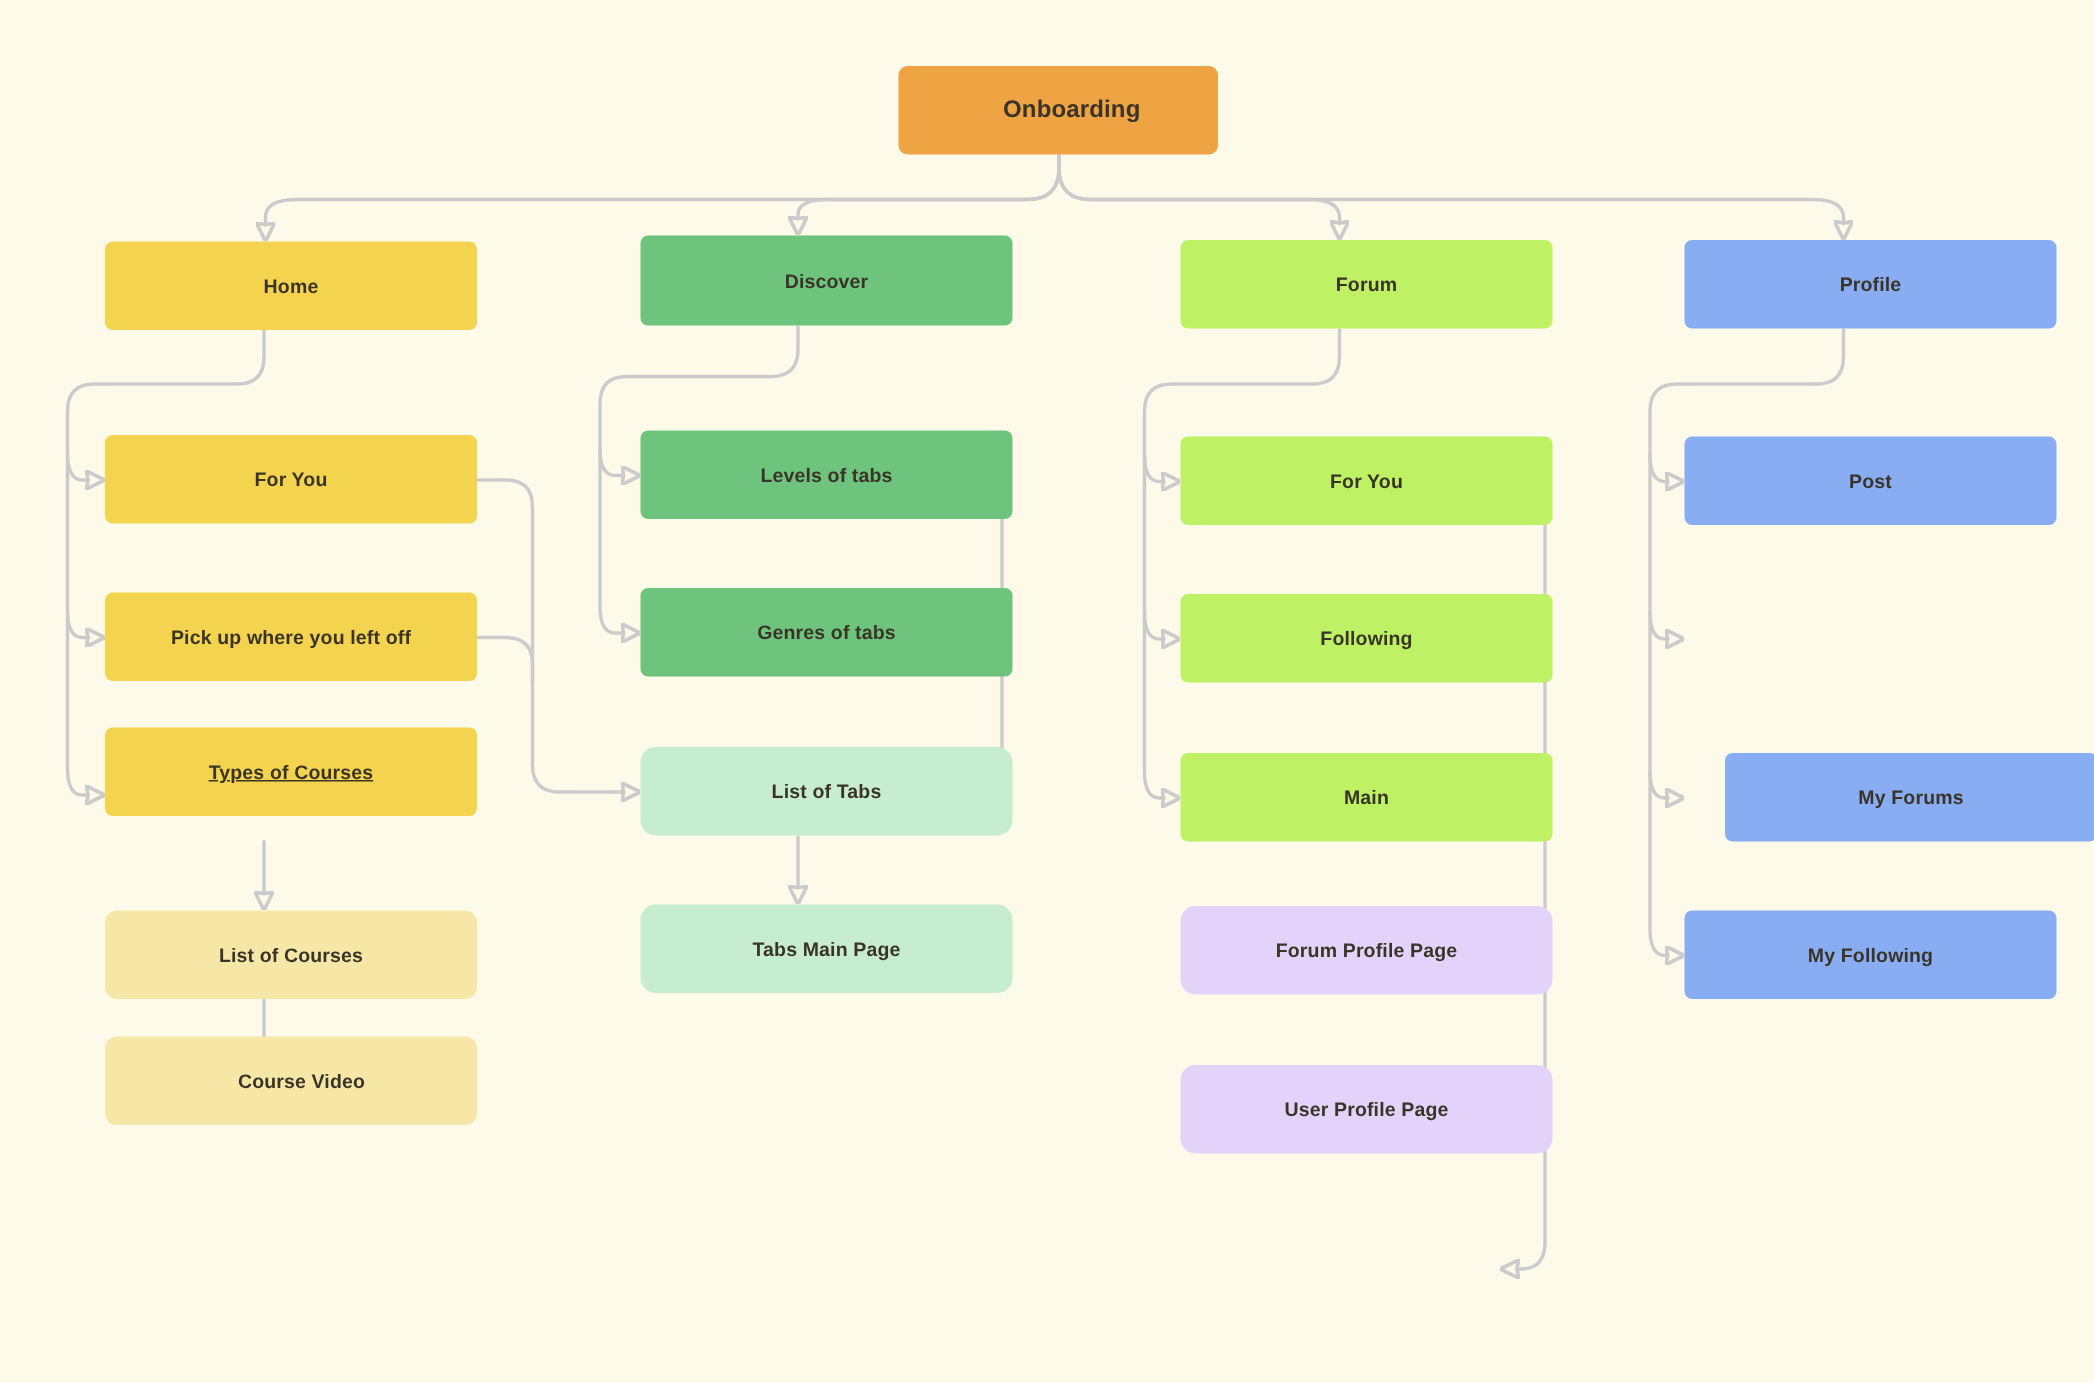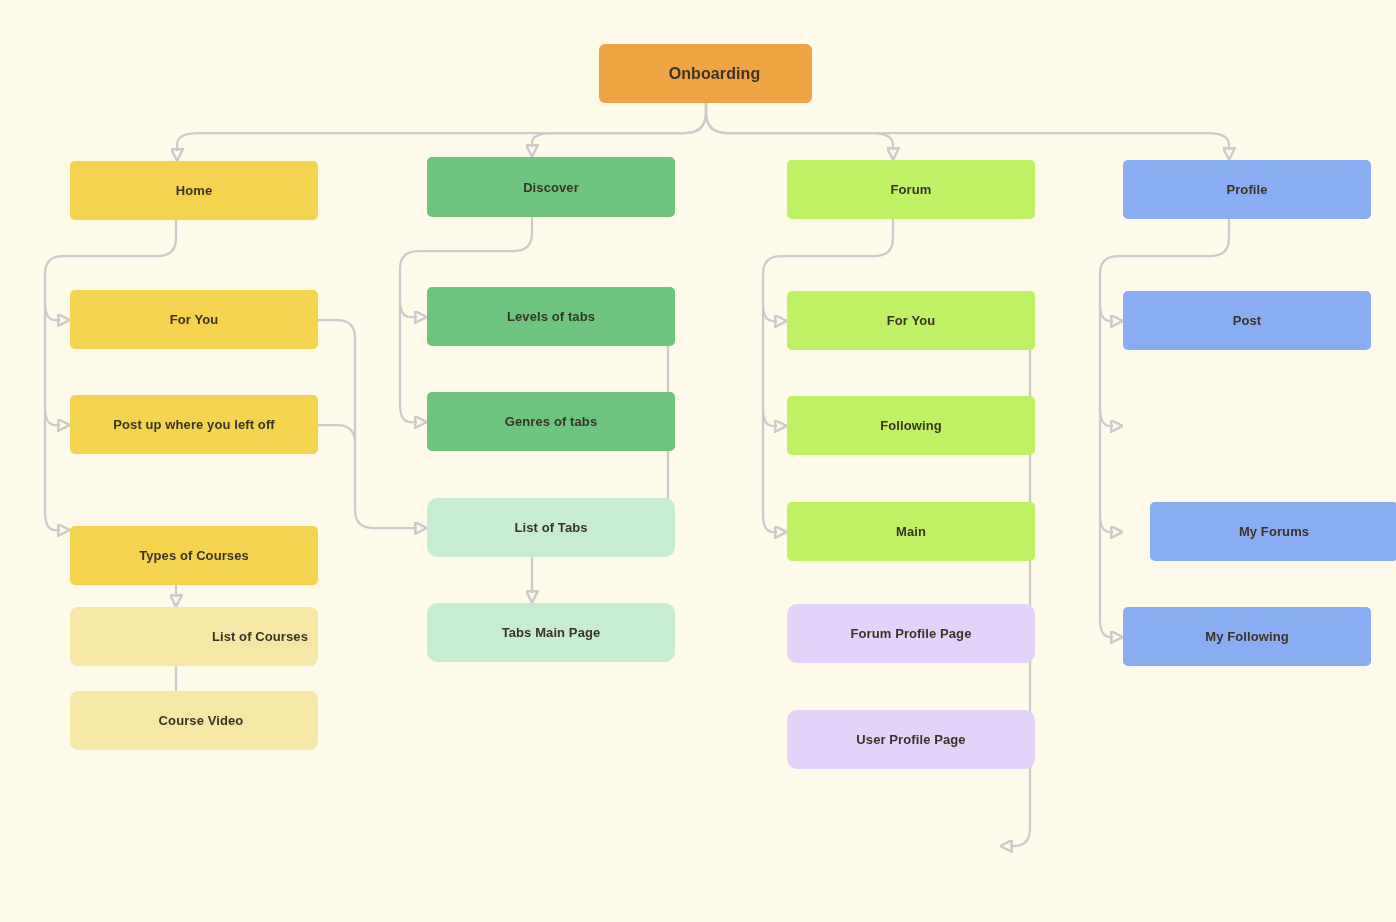--- a/index.html
+++ b/index.html
@@ -121,26 +121,26 @@
       <span>Onboarding</span>
     </div>
 
   <div class="node yellow" style="left:70px;top:161px;">
       <span>Home</span>
     </div>
   <div class="node yellow" style="left:70px;top:290px;">
       <span>For You</span>
     </div>
   <div class="node yellow" style="left:70px;top:395px;">
-      <span>Post up where you left off</span>
+      <span>Pick up where you left off</span>
     </div>
-  <div class="node yellow" style="left:70px;top:526px;">
+  <div class="node yellow" style="left:70px;top:485px;text-decoration:underline;">
       <span>Types of Courses</span>
     </div>
-  <div class="node yellow-light" style="left:70px;top:607px;justify-content:flex-end;">
+  <div class="node yellow-light" style="left:70px;top:607px;">
       <span>List of Courses</span>
     </div>
   <div class="node yellow-light" style="left:70px;top:691px;padding-left:24px;">
       <span>Course Video</span>
     </div>
 
   <div class="node green" style="left:427px;top:157px;height:60px;">
       <span>Discover</span>
     </div>
   <div class="node green" style="left:427px;top:287px;">

